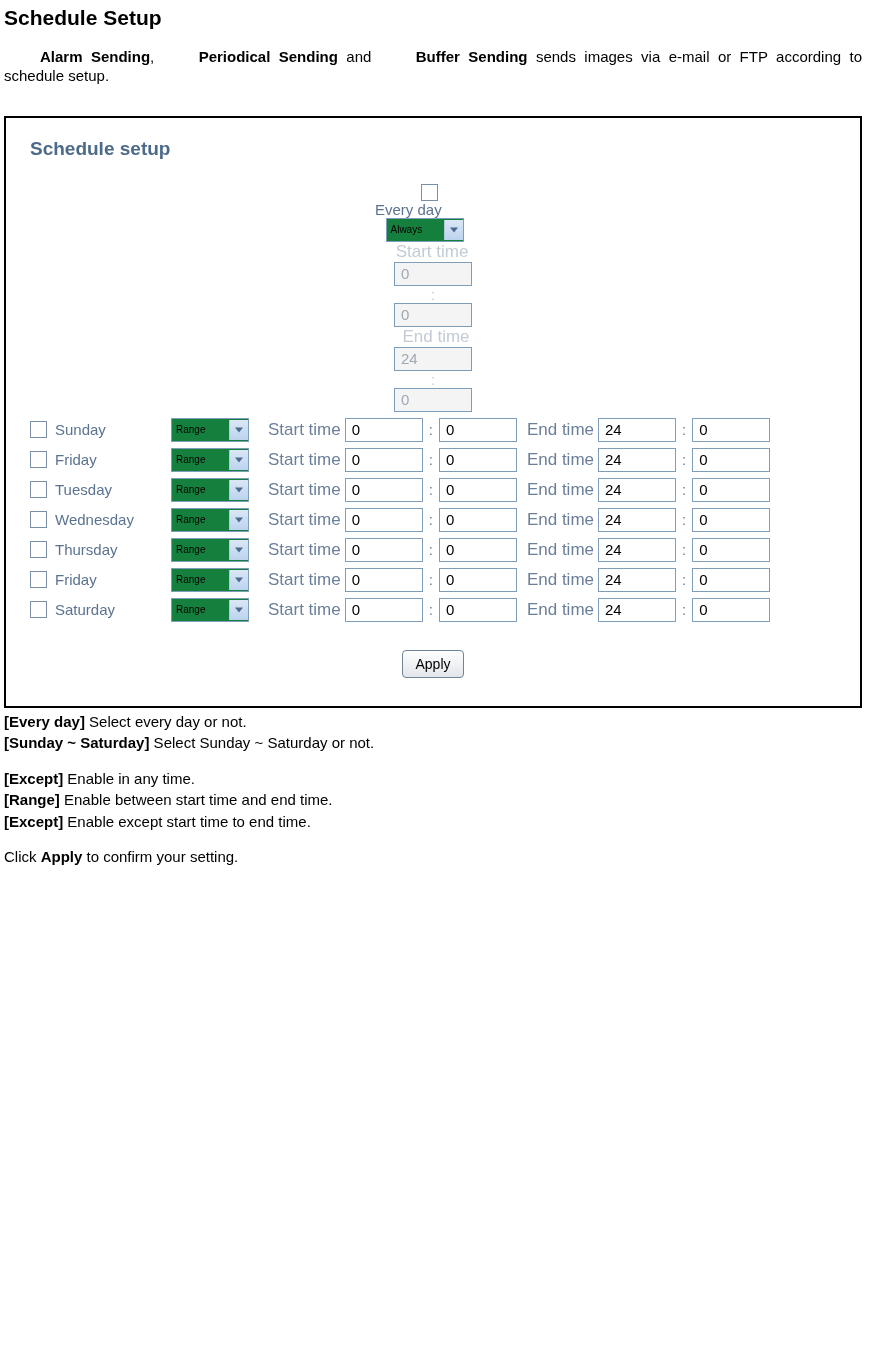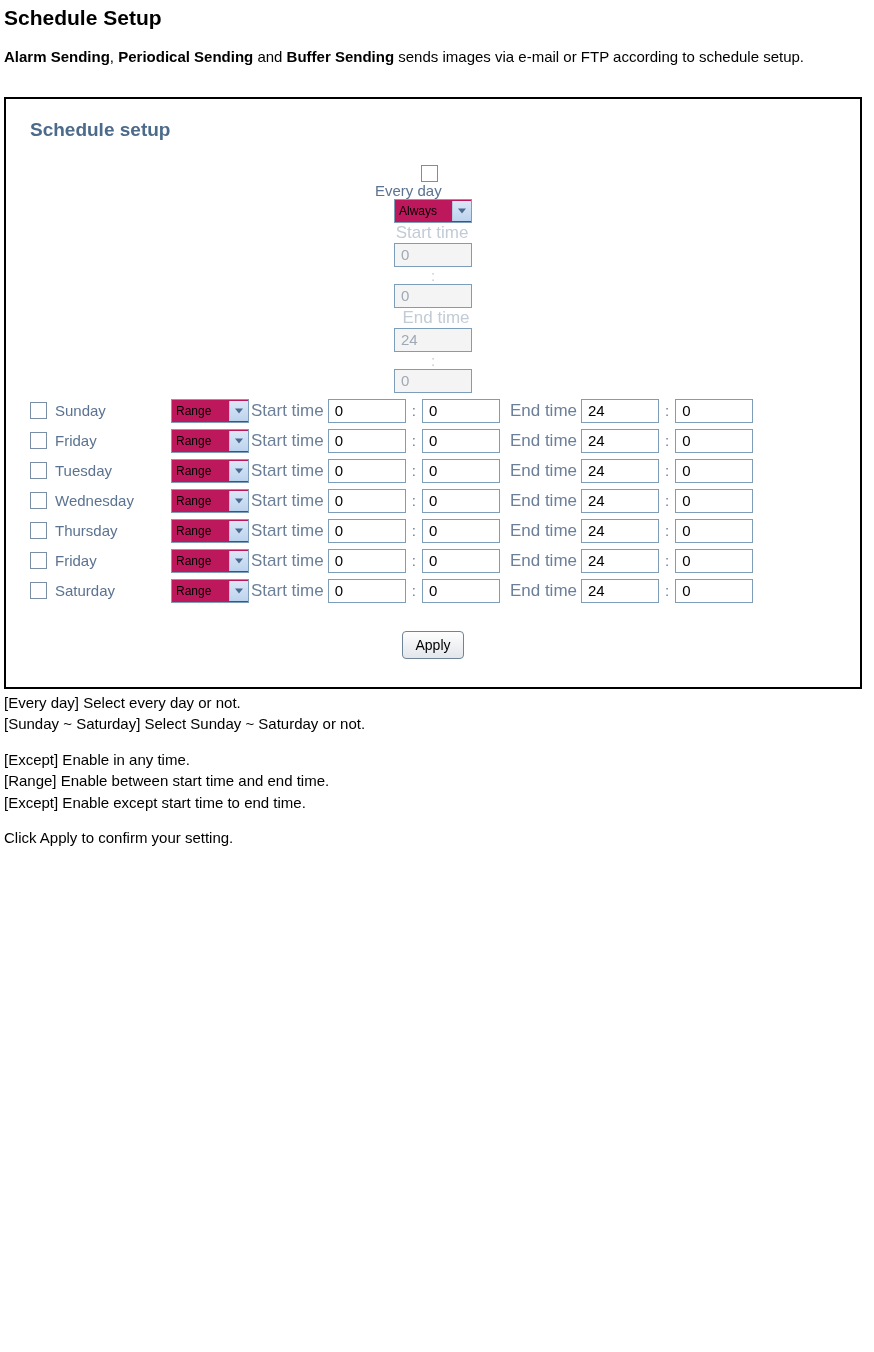--- a/index.html
+++ b/index.html
@@ -17,21 +17,21 @@
   h2.doc-title {
     font-size: 21px;
     font-weight: bold;
     margin: 0 0 18px 0;
   }
   .intro {
     text-align: justify;
     margin: 0 0 30px 0;
     line-height: 1.25;
   }
-  .intro b { font-weight: bold; }
+  .intro b { font-weight: bold; margin-left: 36px; }
 
   .panel {
     border: 2px solid #000;
     padding: 20px 24px 28px 24px;
     margin-bottom: 4px;
   }
   .panel-title {
     font-family: Verdana, Arial, sans-serif;
     font-size: 19px;
     color: #4c6b8a;
@@ -55,25 +55,25 @@
   }
   .daylabel {
     width: 116px;
     font-weight: normal;
     color: #5b7390;
   }
   .select {
     display: inline-flex;
     align-items: center;
     border: 1px solid #7e9db9;
-    background: #be185d;
+    background: #15803d;
     height: 22px;
     width: 76px;
-    margin-right: 0;
-    font-size: 12px;
+    margin-right: 17px;
+    font-size: 10px;
     color: #000;
   }
   .select .seltext { flex: 1; padding: 0 4px; }
   .select .arrow {
     width: 18px; height: 20px;
     background: linear-gradient(#dbe7f6,#bcd3ee);
     border-left: 1px solid #b3c7de;
     display: flex; align-items: center; justify-content: center;
   }
   .select .arrow svg { width: 8px; height: 6px; }
@@ -113,21 +113,21 @@
     border-radius: 4px;
     background: linear-gradient(#fefefe,#e2e6eb);
     height: 26px;
     padding: 0 12px;
     font-size: 14px;
     color: #000;
   }
 
   .defs p { margin: 0 0 2px 0; line-height: 1.3; }
   .defs .gap { height: 14px; }
-  .defs b { font-weight: normal; }
+  .defs b { font-weight: bold; }
 
   .pagenum {
     text-align: left;
     font-size: 14px;
     margin-top: 560px;
     padding-bottom: 16px;
   }
 </style>
 </head>
 <body>

